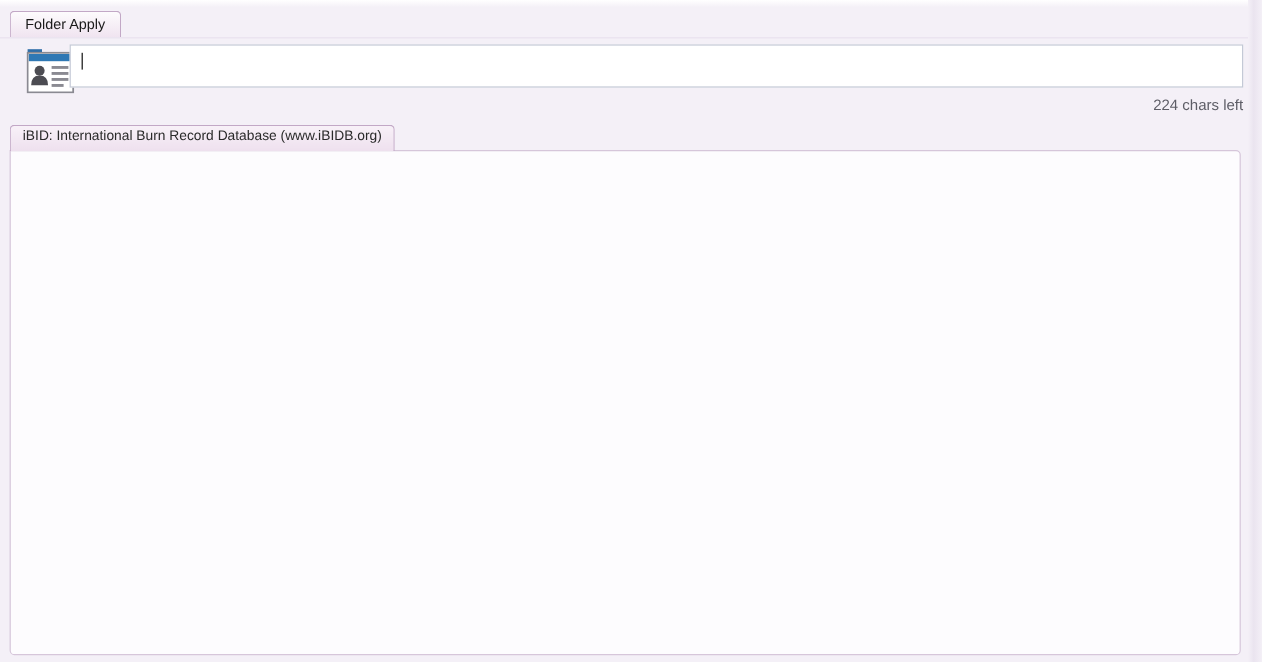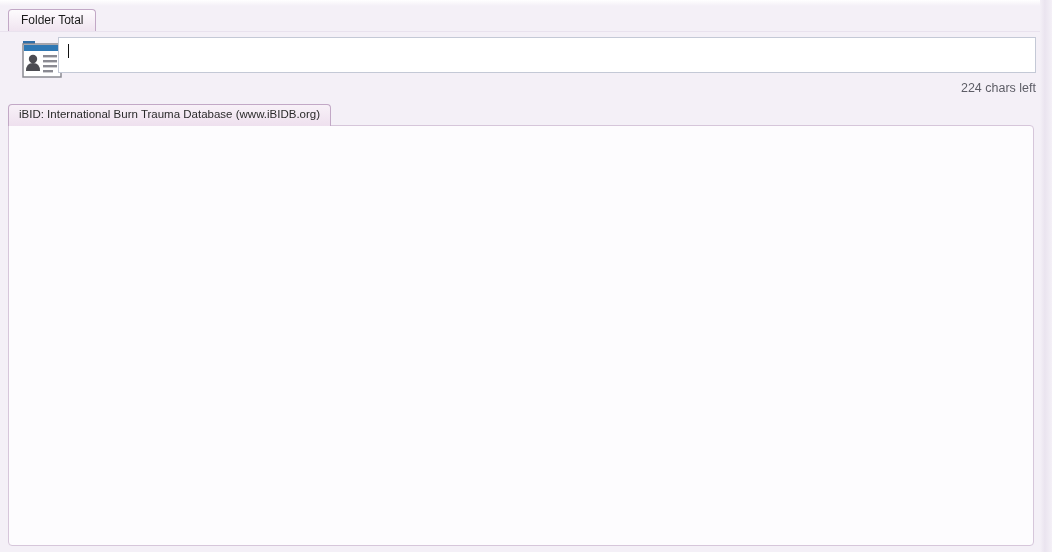--- a/index.html
+++ b/index.html
@@ -144,42 +144,42 @@
     font-family:"Liberation Serif",serif;}
   .status-text{font-size:12.5px;color:#17171f;}
 
   .right-edge{left:1040px;top:0;width:12px;height:552px;background:linear-gradient(90deg,#f4f0f7,#eae4ef 40%,#f4f0f7);}
 </style>
 </head>
 <body>
 
 <div class="abs top-strip"></div>
 <div class="abs tabstrip-line"></div>
-<div class="abs folder-tab">Folder Total</div>
+<div class="abs folder-tab">Folder Apply</div>
 
 <div class="abs card-icon">
   <svg width="40" height="38" viewBox="0 0 40 38">
     <rect x="1" y="1" width="12" height="5" fill="#2f6ea8"></rect>
     <rect x="1" y="4" width="38" height="33" fill="#ffffff" stroke="#8a8a92" stroke-width="1.5"></rect>
     <rect x="2" y="5" width="36" height="6" fill="#2f78b4"></rect>
     <circle cx="11" cy="19" r="4.2" fill="#4c4c52"></circle>
     <path d="M4 31 Q4 23 11 23 Q18 23 18 31 Z" fill="#4c4c52"></path>
     <rect x="21" y="15" width="14" height="2.4" fill="#8a8a92"></rect>
     <rect x="21" y="20" width="14" height="2.4" fill="#8a8a92"></rect>
     <rect x="21" y="25" width="14" height="2.4" fill="#8a8a92"></rect>
     <rect x="21" y="30" width="10" height="2.4" fill="#8a8a92"></rect>
   </svg>
 </div>
 
 <div class="abs desc-box">
   <span class="caret"></span>
 </div>
 <div class="abs chars-left">224 chars left</div>
 
-<div class="abs main-tab">iBID: International Burn Trauma Database (www.iBIDB.org)</div>
+<div class="abs main-tab">iBID: International Burn Record Database (www.iBIDB.org)</div>
 <div class="abs group-box"></div>
 
 <div class="abs btn-icon" style="left:22px;top:141px;">
   <svg width="18" height="18" viewBox="0 0 18 18">
     <path d="M14.5 6.2 A6 6 0 0 0 4.2 4.8" fill="none" stroke="#2fa86b" stroke-width="2.2"></path>
     <path d="M4.5 1.5 L4.0 5.3 L7.8 4.8 Z" fill="#2fa86b"></path>
     <path d="M3.5 11.8 A6 6 0 0 0 13.8 13.2" fill="none" stroke="#2fa86b" stroke-width="2.2"></path>
     <path d="M13.5 16.5 L14.0 12.7 L10.2 13.2 Z" fill="#2fa86b"></path>
   </svg>
 </div>

